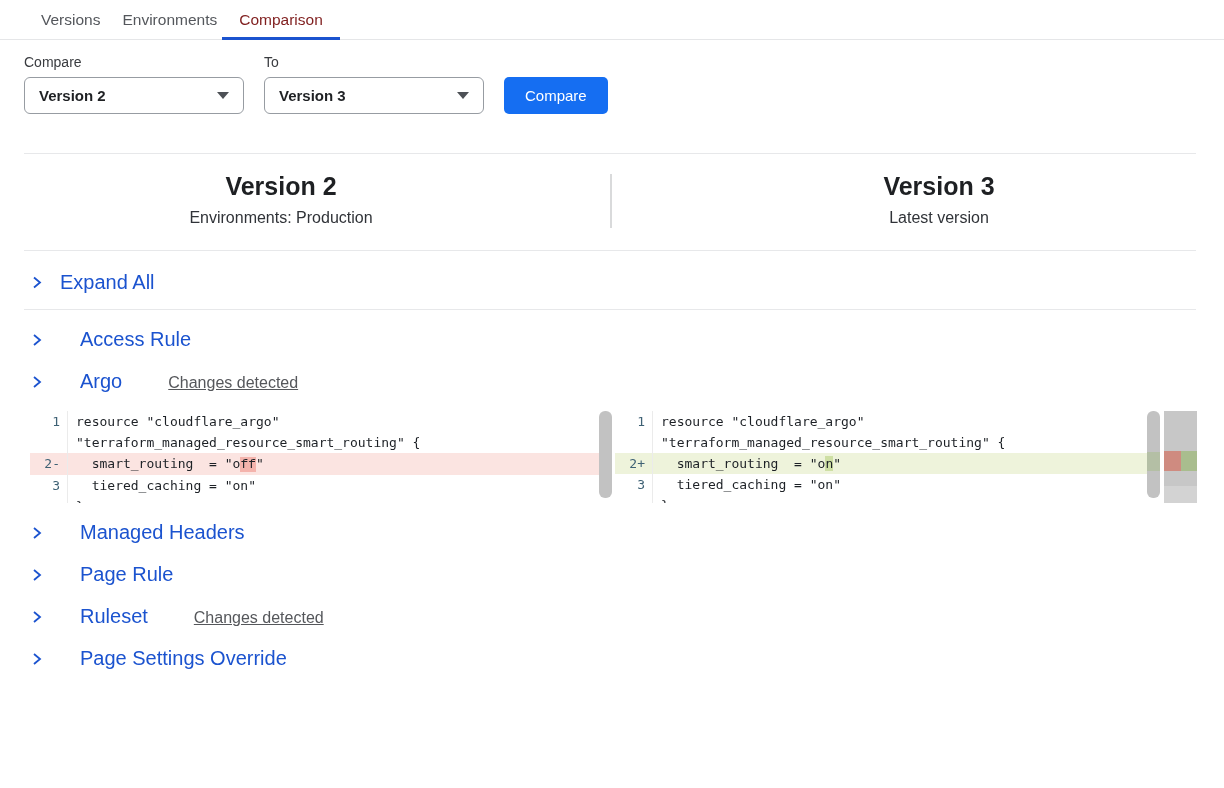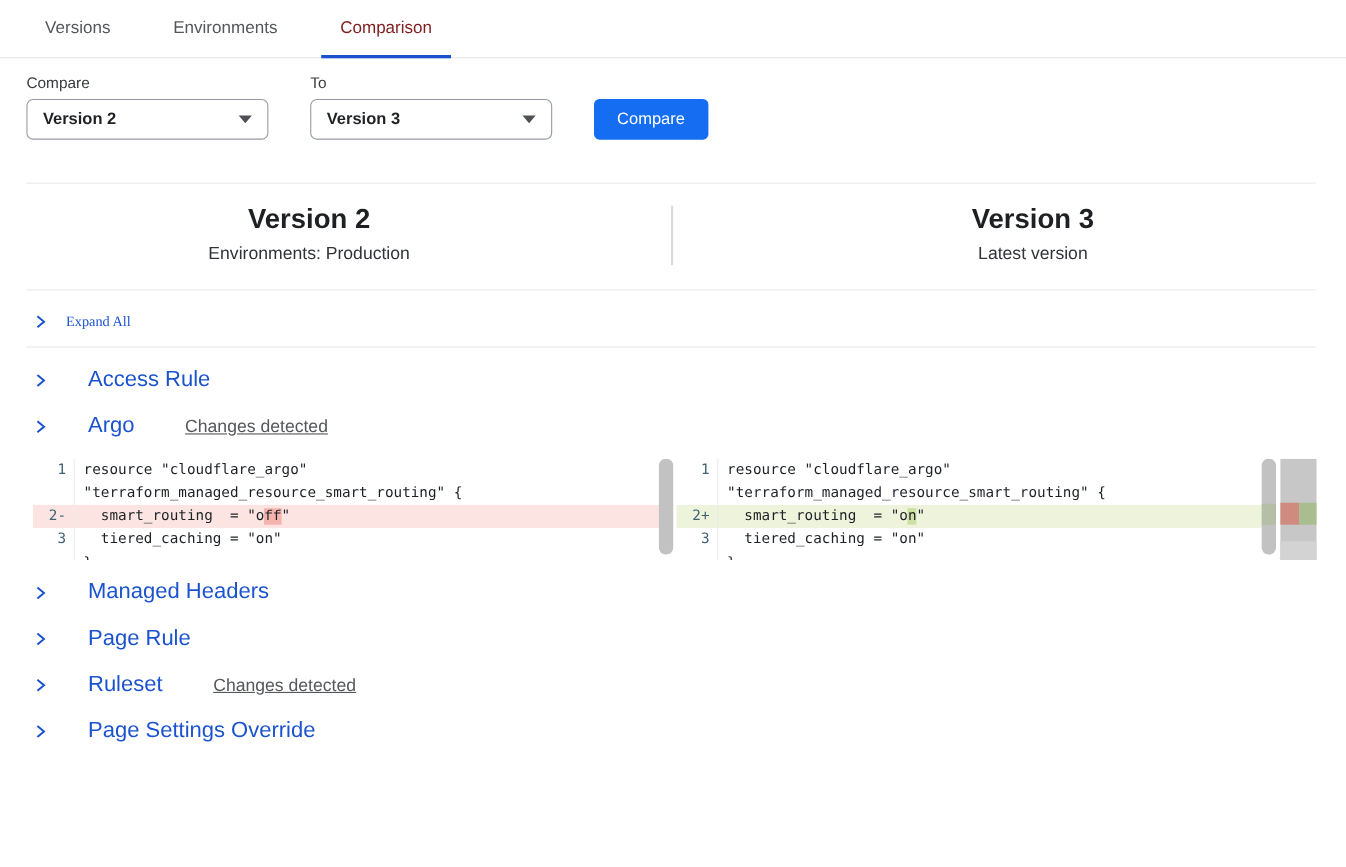--- a/index.html
+++ b/index.html
@@ -12,47 +12,47 @@
     --ruler-red:#cf8b80;
     --ruler-green:#a9bd8e;
   }
   *{box-sizing:border-box;}
   html,body{margin:0;padding:0;}
   body{
     width:1224px;height:788px;overflow:hidden;background:#fff;
     font-family:"Liberation Sans",sans-serif;color:#202225;
   }
   
-  .tabbar{display:flex;gap:57px;height:53px;padding-left:41px;border-bottom:1px solid #e5e6e8;}
+  .tabbar{display:flex;gap:22px;height:40px;padding-left:41px;border-bottom:1px solid #e5e6e8;}
   .tab{position:relative;display:flex;align-items:center;font-size:15.5px;color:#54575c;cursor:pointer;}
   .tab.active{color:#7f1d1d;}
   .tab.active::after{content:"";position:absolute;left:-17px;right:-17px;bottom:-1px;height:3px;background:var(--accent-blue);}
   
-  .form-row{display:flex;align-items:flex-end;gap:38px;margin:14px 8px 0 24px;}
+  .form-row{display:flex;align-items:flex-end;gap:20px;margin:14px 8px 0 24px;}
   .field label{display:block;font-size:14px;color:#393b3f;margin-bottom:7px;}
   .select{width:220px;height:37px;border:1px solid #979ca2;border-radius:6px;background:#fff;
     display:flex;align-items:center;justify-content:space-between;padding:0 14px;cursor:pointer;}
   .select .val{font-size:15px;font-weight:bold;color:#1f2124;}
   .caret{width:0;height:0;border-left:6px solid transparent;border-right:6px solid transparent;border-top:7px solid #4d5156;}
   .btn{height:37px;padding:0 21px;border:none;border-radius:5px;background:var(--button-blue);
     color:#fff;font-size:15px;font-family:inherit;cursor:pointer;}
   
   .hr{border:none;border-top:1px solid #e7e8ea;margin:0 28px 0 24px;}
   .hr.top{margin-top:39px;}
   
   .columns{display:flex;align-items:center;padding:17px 28px 19px 24px;}
   .col{flex:1;text-align:center;}
   .col.left{padding-right:72px;}
   .col.right{padding-left:70px;}
   .col .title{font-size:25px;font-weight:600;color:#1e2023;line-height:30px;margin-bottom:4px;}
   .col .sub{font-size:16px;color:#303338;line-height:26px;}
   .vdiv{width:2px;align-self:stretch;background:#d9dadb;margin:3px 0;}
   
   .expand-row{display:flex;align-items:center;gap:17px;margin:20px 0 15px 30px;cursor:pointer;}
-  .expand-row .lbl{font-size:13px;color:var(--accent-blue);font-family:Liberation Serif, serif;}
+  .expand-row .lbl{font-size:20px;color:var(--accent-blue);}
   .section{display:flex;align-items:baseline;margin:17px 0 0 30px;cursor:pointer;gap:20px;}
   .section .chev{align-self:center;}
   .section .lbl{font-size:20px;color:var(--accent-blue);margin-left:17px;line-height:25px;}
   .section .badge{font-size:16px;color:#55575b;margin-left:26px;text-decoration:underline;}
   .chev svg{display:block;}
   
   .diff{display:flex;margin:17px 27px 4px 30px;height:92px;overflow:hidden;
     font-family:"DejaVu Sans Mono","Liberation Mono",monospace;font-size:13px;line-height:21px;color:#1d2126;}
   .pane{flex:1;position:relative;min-width:0;}
   .pane.leftpane{margin-right:3px;}

